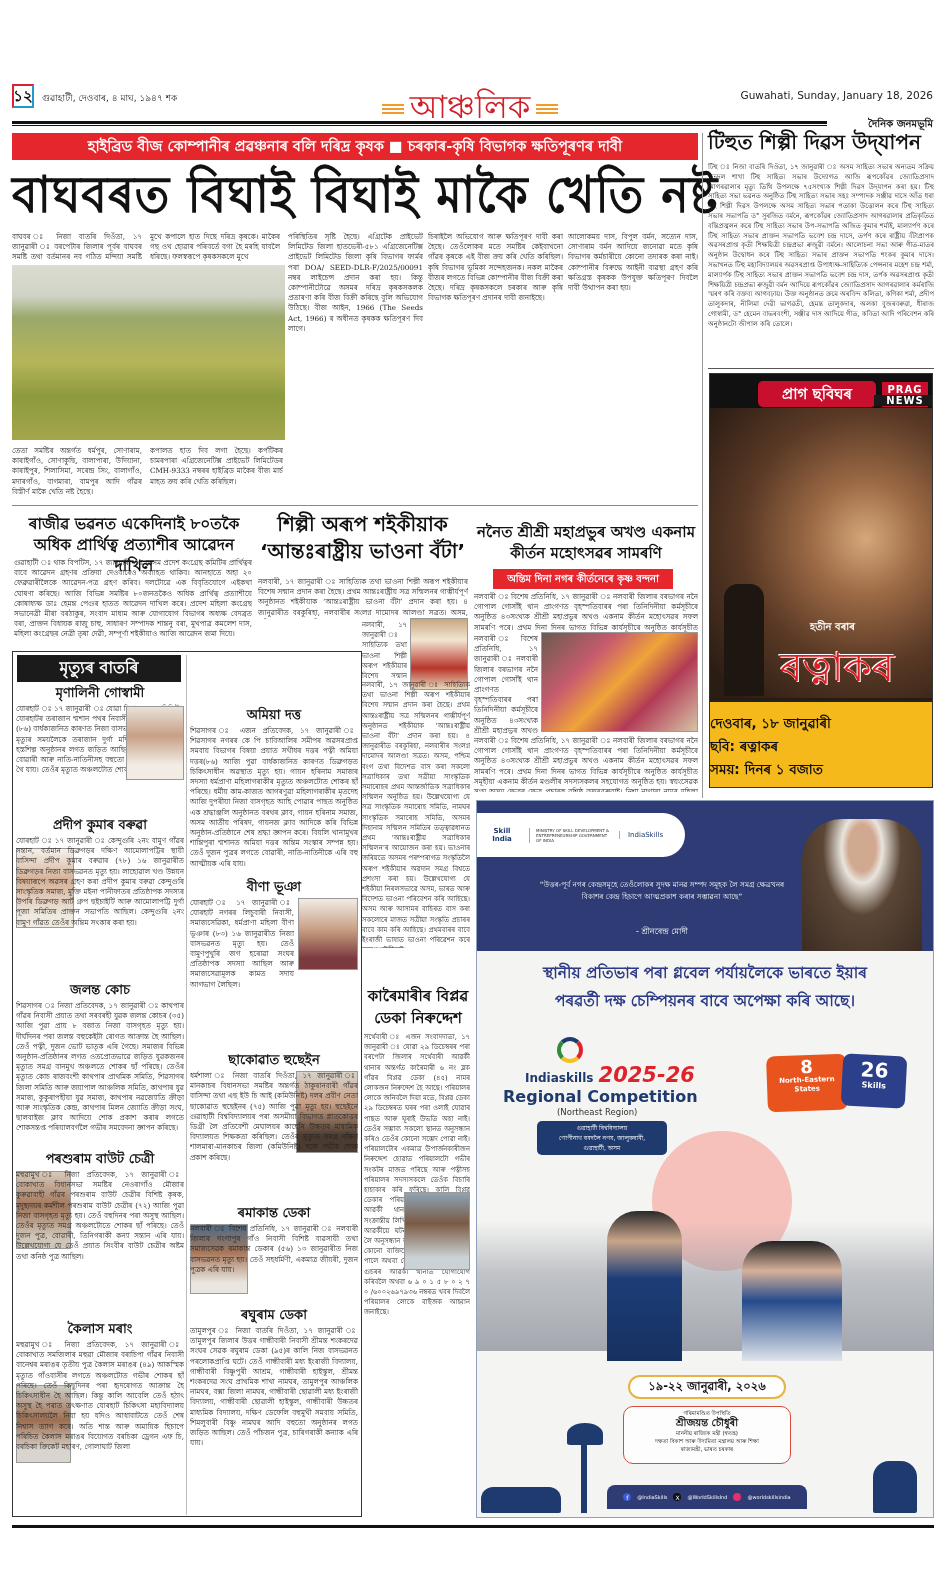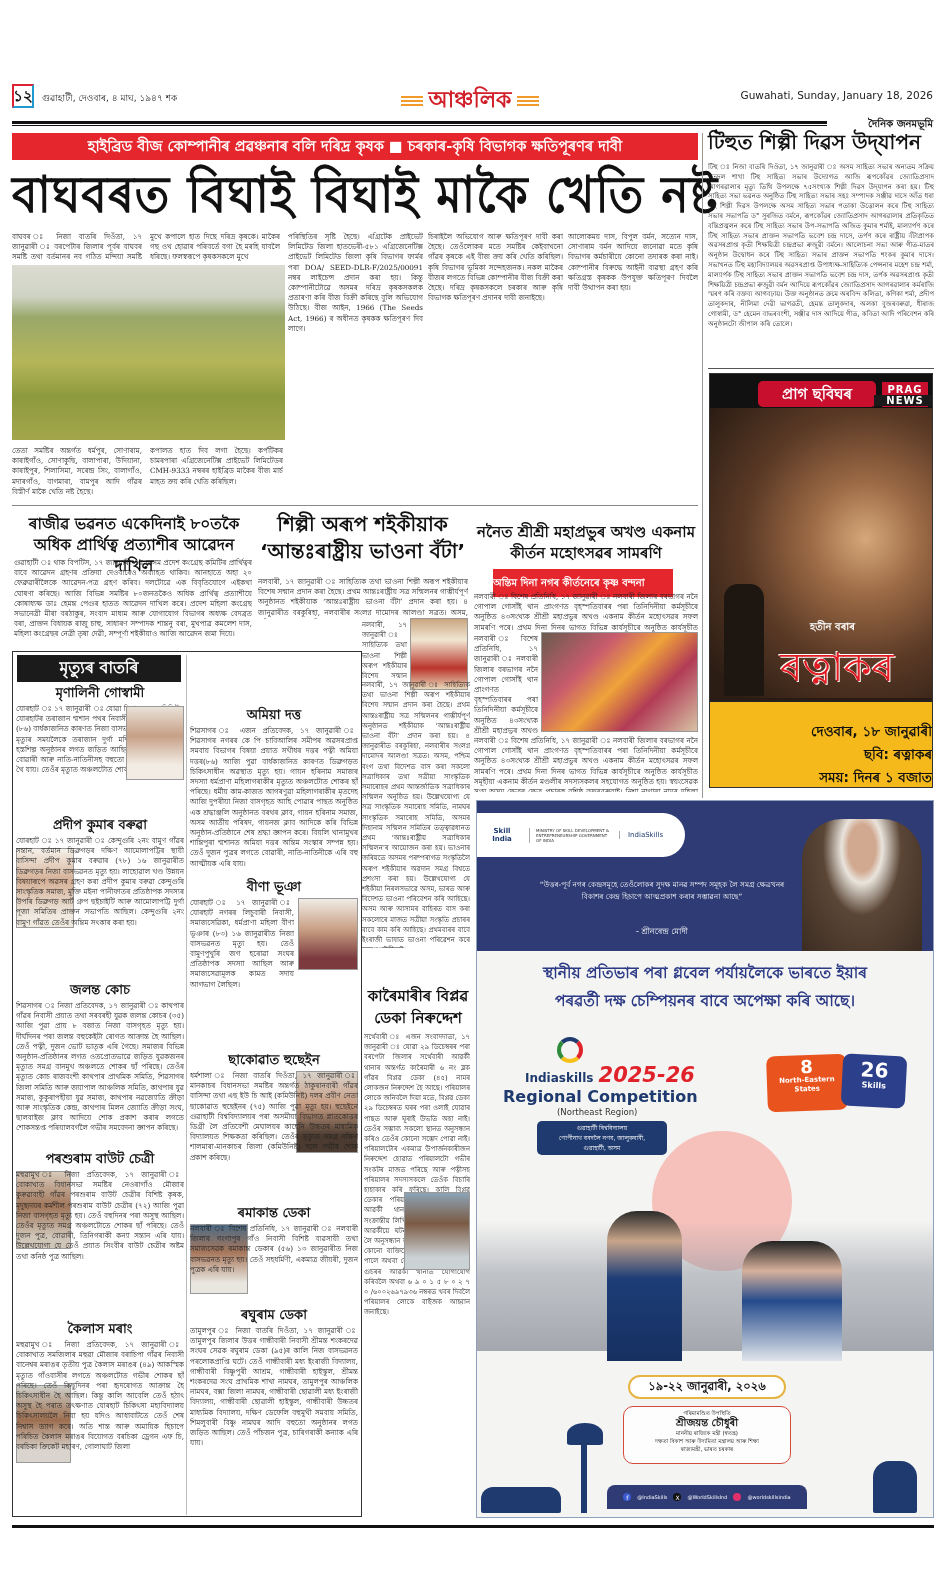--- a/index.html
+++ b/index.html
@@ -15,21 +15,21 @@
 <body>
 
 <div class="abs" style="left:12px;top:84px;width:22px;height:24px;border:2px solid #d23;border-right-color:#29c;border-bottom-color:#29c;display:flex;align-items:center;justify-content:center;font-size:15px;font-weight:bold">
   <span>১২</span>
 </div>
 <div class="abs" style="left:42px;top:91px;font-size:9px;color:#222">গুৱাহাটী, দেওবাৰ, ৪ মাঘ, ১৯৪৭ শক</div>
 <div class="abs" style="left:380px;top:82px;width:180px;display:flex;align-items:center;justify-content:center;gap:6px">
   <span style="width:22px;height:10px;border-top:2px solid #f39b2a;border-bottom:2px solid #f39b2a;position:relative">
       <i style="position:absolute;left:0;right:0;top:2px;height:2px;background:#f39b2a"></i>
     </span>
-  <span style="font-size:22px;font-weight:bold;color:#d11f2a">আঞ্চলিক</span>
+  <span style="font-size:32px;font-weight:normal;color:#d11f2a">আঞ্চলিক</span>
   <span style="width:22px;height:10px;border-top:2px solid #f39b2a;border-bottom:2px solid #f39b2a;position:relative">
       <i style="position:absolute;left:0;right:0;top:2px;height:2px;background:#f39b2a"></i>
     </span>
 </div>
 <div class="abs" style="right:12px;top:89px;font-size:10.5px;color:#222">Guwahati, Sunday, January 18, 2026</div>
 <div class="abs rule" style="left:12px;top:121px;width:815px;height:3px"></div>
 <div class="abs rule" style="left:12px;top:125px;width:815px;height:1px"></div>
 <div class="abs" style="right:12px;top:116px;font-size:10px;font-weight:bold">দৈনিক জনমভূমি</div>
 
 <div class="abs" style="left:12px;top:133px;width:686px;height:27px;background:#e5262d;display:flex;align-items:center;justify-content:center">
@@ -58,39 +58,39 @@
     <span style="color:#fff;font-weight:bold;font-size:15px">প্ৰাগ ছবিঘৰ</span>
   </div>
   <div style="position:absolute;left:172px;top:8px;width:46px;height:25px;background:#c8102e;display:flex;flex-direction:column;align-items:center;justify-content:center;line-height:11px">
     <span style="color:#fff;font-weight:bold;font-size:10px;letter-spacing:1px">PRAG</span>
     <span style="color:#fff;font-weight:bold;font-size:10px;letter-spacing:1px;background:#1a1a1a;padding:0 12px">NEWS</span>
   </div>
   <div style="position:absolute;left:0;top:34px;width:100%;height:290px;background:radial-gradient(ellipse at 70% 45%,#d6a77a 0%,#9c6a45 25%,#5b3a26 55%,#2c1d14 90%)"></div>
   <div style="position:absolute;left:14px;top:210px;width:40px;height:112px;background:#1e1610;border-radius:14px 14px 2px 2px"></div>
   <div style="position:absolute;left:100px;top:245px;color:#fff;font-size:10px;font-weight:bold">হতীন বৰাৰ</div>
   <div style="position:absolute;left:70px;top:262px;color:#e01b22;font-size:40px;font-weight:normal;text-shadow:1px 1px 0 #fff,-1px -1px 0 #fff">ৰত্নাকৰ</div>
-  <div style="position:absolute;left:0;top:326px;width:100%;height:89px;background:#f6b91c;border-top:2px solid #222;text-align:right;padding-top:18px">
+  <div style="position:absolute;left:0;top:326px;width:100%;height:89px;background:#f6b91c;border-top:2px solid #222;text-align:left;padding-top:10px">
     <div style="font-size:13.5px;font-weight:bold;color:#111;line-height:23px">দেওবাৰ, ১৮ জানুৱাৰী</div>
     <div style="font-size:13.5px;font-weight:bold;color:#111;line-height:23px">ছবি: ৰত্নাকৰ</div>
     <div style="font-size:13.5px;font-weight:bold;color:#111;line-height:23px">সময়: দিনৰ ১ বজাত</div>
   </div>
 </div>
 
 <div class="abs hl" style="left:14px;top:514px;width:240px;font-size:15.5px;line-height:21px">ৰাজীৱ ভৱনত একেদিনাই ৮০তকৈ অধিক প্ৰাৰ্থিত্ব প্ৰত্যাশীৰ আৱেদন দাখিল</div>
 <div class="abs body-text" style="left:14px;top:558px;width:238px;height:90px">গুৱাহাটী ঃ থাক বিপটিস, ১৭ জানুৱাৰী ঃ অসম প্ৰদেশ কংগ্ৰেছ কমিটিৰ প্ৰাৰ্থিত্বৰ বাবে আৱেদন গ্ৰহণৰ প্ৰক্ৰিয়া দেওবাৰেও অব্যাহত থাকিব। আনহাতে অহা ২০ ফেব্ৰুৱাৰীলৈকে আৱেদন-পত্ৰ গ্ৰহণ কৰিব। দলটোৱে এক বিবৃতিযোগে এইকথা ঘোষণা কৰিছে। আজি বিভিন্ন সমষ্টিৰ ৮০জনতকৈও অধিক প্ৰাৰ্থিত্ব প্ৰত্যাশীয়ে কোষাধ্যক্ষ ডাঃ হেমন্ত পেগুৰ হাতত আৱেদন দাখিল কৰে। প্ৰদেশ মহিলা কংগ্ৰেছ সভানেত্ৰী মীৰা বৰঠাকুৰ, সংবাদ মাধ্যম আৰু যোগাযোগ বিভাগৰ অধ্যক্ষ বেদব্ৰত বৰা, প্ৰাক্তন বিধায়ক ৰাজু চাহু, সাধাৰণ সম্পাদক শান্তনু বৰা, মুখপাত্ৰ কমলেশ দাস, মহিলা কংগ্ৰেছৰ নেত্ৰী তৃষা দেৱী, সম্পূৰ্ণা শইকীয়াও আজি আৱেদন জমা দিয়ে।</div>
 
 <div class="abs hl" style="left:255px;top:513px;width:215px;font-size:20px;white-space:nowrap">শিল্পী অৰূপ শইকীয়াক</div>
 <div class="abs hl" style="left:255px;top:540px;width:215px;font-size:20px;white-space:nowrap">‘আন্তঃৰাষ্ট্ৰীয় ভাওনা বঁটা’</div>
 <div class="abs body-text" style="left:258px;top:577px;width:210px;height:42px">নলবাৰী, ১৭ জানুৱাৰী ঃ সাহিত্যিক তথা ভাওনা শিল্পী অৰূপ শইকীয়াৰ বিশেষ সন্মান প্ৰদান কৰা হৈছে। প্ৰথম আন্তঃৰাষ্ট্ৰীয় সত্ৰ সন্মিলনৰ গাম্ভীৰ্যপূৰ্ণ অনুষ্ঠানত শইকীয়াক ‘আন্তঃৰাষ্ট্ৰীয় ভাওনা বঁটা’ প্ৰদান কৰা হয়। ৪ জানুৱাৰীত বৰকুৰিহা, নলবাৰীৰ সংলগ্ন দামোদৰ আলণ্ডা সত্ৰত। অসম, পশ্চিম বংগ তথা বিদেশত বাস কৰা সকলো সত্ৰাধিকাৰ তথা সত্ৰীয়া সাংস্কৃতিক সমাৰোহৰ প্ৰথম আন্তৰ্জাতিক সত্ৰাধিকাৰ সন্মিলন অনুষ্ঠিত হয়। উল্লেখযোগ্য যে সত্ৰ সাংস্কৃতিক সমাৰোহ সমিতি, নামঘৰ সাংস্কৃতিক সমাৰোহ সমিতি, অসমৰ দিহানাম সন্মিলন সমিতিৰ তত্ত্বাৱধানত প্ৰথম ‘আন্তঃৰাষ্ট্ৰীয় সত্ৰাধিকাৰ সন্মিলন’ৰ আয়োজন কৰা হয়। ভাওনাৰ জৰিয়তে অসমৰ পৰম্পৰাগত সংস্কৃতিলৈ অৰূপ শইকীয়াৰ অৱদান সমগ্ৰ বিশ্বতে প্ৰশংসা কৰা হয়। উল্লেখযোগ্য যে শইকীয়া নিৰলসভাৱে অসম, ভাৰত আৰু বিদেশত ভাওনা পৰিবেশন কৰি আহিছে। অসম আৰু আসামৰ বাহিৰত বাস কৰা সকলোৰে মাজত সত্ৰীয়া সংস্কৃতি প্ৰচাৰৰ বাবে কাম কৰি আহিছে। প্ৰথমবাৰৰ বাবে ইংৰাজী ভাষাত ভাওনা পৰিৱেশন কৰে অৰূপ শইকীয়াই।</div>
 <div class="abs photo" style="left:410px;top:618px;width:58px;height:72px;background:linear-gradient(180deg,#c9a680 0%,#f1e6d2 30%,#b9352b 70%,#e8d7b9 100%)"></div>
 <div class="abs body-text" style="left:362px;top:620px;width:45px;height:58px;font-size:6.8px">নলবাৰী, ১৭ জানুৱাৰী ঃ সাহিত্যিক তথা ভাওনা শিল্পী অৰূপ শইকীয়াৰ বিশেষ সন্মান প্ৰদান কৰা হৈছে। প্ৰথম আন্তঃৰাষ্ট্ৰীয় সত্ৰ সন্মিলনৰ গাম্ভীৰ্যপূৰ্ণ অনুষ্ঠানত শইকীয়াক ‘আন্তঃৰাষ্ট্ৰীয় ভাওনা বঁটা’ প্ৰদান কৰা হয়। ৪ জানুৱাৰীত বৰকুৰিহা, নলবাৰীৰ সংলগ্ন দামোদৰ আলণ্ডা সত্ৰত। অসম, পশ্চিম বংগ তথা বিদেশত বাস কৰা সকলো সত্ৰাধিকাৰ তথা সত্ৰীয়া সাংস্কৃতিক সমাৰোহৰ প্ৰথম আন্তৰ্জাতিক সত্ৰাধিকাৰ সন্মিলন অনুষ্ঠিত হয়। উল্লেখযোগ্য যে সত্ৰ সাংস্কৃতিক সমাৰোহ সমিতি, নামঘৰ সাংস্কৃতিক সমাৰোহ সমিতি, অসমৰ দিহানাম সন্মিলন সমিতিৰ তত্ত্বাৱধানত প্ৰথম ‘আন্তঃৰাষ্ট্ৰীয় সত্ৰাধিকাৰ সন্মিলন’ৰ আয়োজন কৰা হয়। ভাওনাৰ জৰিয়তে অসমৰ পৰম্পৰাগত সংস্কৃতিলৈ অৰূপ শইকীয়াৰ অৱদান সমগ্ৰ বিশ্বতে প্ৰশংসা কৰা হয়। উল্লেখযোগ্য যে শইকীয়া নিৰলসভাৱে অসম, ভাৰত আৰু বিদেশত ভাওনা পৰিবেশন কৰি আহিছে। অসম আৰু আসামৰ বাহিৰত বাস কৰা সকলোৰে মাজত সত্ৰীয়া সংস্কৃতি প্ৰচাৰৰ বাবে কাম কৰি আহিছে। প্ৰথমবাৰৰ বাবে ইংৰাজী ভাষাত ভাওনা পৰিৱেশন কৰে অৰূপ শইকীয়াই।</div>
 <div class="abs body-text" style="left:362px;top:680px;width:108px;height:268px;font-size:6.8px">নলবাৰী, ১৭ জানুৱাৰী ঃ সাহিত্যিক তথা ভাওনা শিল্পী অৰূপ শইকীয়াৰ বিশেষ সন্মান প্ৰদান কৰা হৈছে। প্ৰথম আন্তঃৰাষ্ট্ৰীয় সত্ৰ সন্মিলনৰ গাম্ভীৰ্যপূৰ্ণ অনুষ্ঠানত শইকীয়াক ‘আন্তঃৰাষ্ট্ৰীয় ভাওনা বঁটা’ প্ৰদান কৰা হয়। ৪ জানুৱাৰীত বৰকুৰিহা, নলবাৰীৰ সংলগ্ন দামোদৰ আলণ্ডা সত্ৰত। অসম, পশ্চিম বংগ তথা বিদেশত বাস কৰা সকলো সত্ৰাধিকাৰ তথা সত্ৰীয়া সাংস্কৃতিক সমাৰোহৰ প্ৰথম আন্তৰ্জাতিক সত্ৰাধিকাৰ সন্মিলন অনুষ্ঠিত হয়। উল্লেখযোগ্য যে সত্ৰ সাংস্কৃতিক সমাৰোহ সমিতি, নামঘৰ সাংস্কৃতিক সমাৰোহ সমিতি, অসমৰ দিহানাম সন্মিলন সমিতিৰ তত্ত্বাৱধানত প্ৰথম ‘আন্তঃৰাষ্ট্ৰীয় সত্ৰাধিকাৰ সন্মিলন’ৰ আয়োজন কৰা হয়। ভাওনাৰ জৰিয়তে অসমৰ পৰম্পৰাগত সংস্কৃতিলৈ অৰূপ শইকীয়াৰ অৱদান সমগ্ৰ বিশ্বতে প্ৰশংসা কৰা হয়। উল্লেখযোগ্য যে শইকীয়া নিৰলসভাৱে অসম, ভাৰত আৰু বিদেশত ভাওনা পৰিবেশন কৰি আহিছে। অসম আৰু আসামৰ বাহিৰত বাস কৰা সকলোৰে মাজত সত্ৰীয়া সংস্কৃতি প্ৰচাৰৰ বাবে কাম কৰি আহিছে। প্ৰথমবাৰৰ বাবে ইংৰাজী ভাষাত ভাওনা পৰিৱেশন কৰে অৰূপ শইকীয়াই।</div>
 
 <div class="abs hl" style="left:474px;top:522px;width:224px;font-size:15px;line-height:21px">ননৈত শ্ৰীশ্ৰী মহাপ্ৰভুৰ অখণ্ড একনাম কীৰ্তন মহোৎসৱৰ সামৰণি</div>
-<div class="abs" style="left:493px;top:569px;width:180px;height:28px;background:#e5262d;display:flex;align-items:center;">
+<div class="abs" style="left:493px;top:569px;width:180px;height:20px;background:#e5262d;display:flex;align-items:center;justify-content:center">
   <span style="color:#fff;font-size:10px;font-weight:bold;white-space:nowrap">অন্তিম দিনা নগৰ কীৰ্তনেৰে কৃষ্ণ বন্দনা</span>
 </div>
 <div class="abs body-text" style="left:474px;top:592px;width:224px;height:40px">নলবাৰী ঃ বিশেষ প্ৰতিনিধি, ১৭ জানুৱাৰী ঃ নলবাৰী জিলাৰ বৰভাগৰ ননৈ গোপাল গোসাঁই থান প্ৰাংগণত বৃহস্পতিবাৰৰ পৰা তিনিদিনীয়া কৰ্মসূচীৰে অনুষ্ঠিত ৪৩সংখ্যক শ্ৰীশ্ৰী মহাপ্ৰভুৰ অখণ্ড একনাম কীৰ্তন মহোৎসৱৰ সফল সামৰণি পৰে। প্ৰথম দিনা দিনৰ ভাগত বিভিন্ন কাৰ্যসূচীৰে অনুষ্ঠিত কাৰ্যসূচীত সমূহীয়া একনাম কীৰ্তন মণ্ডলীৰ সদস্যসকলৰ সহযোগত অনুষ্ঠিত হয়। স্বয়ংসেৱক সংঘ অসম ক্ষেত্ৰৰ ক্ষেত্ৰ প্ৰচাৰক বশিষ্ঠ বুজৰবৰুৱাই। নিশা নাগাৰা নামৰ মহিলা পাঠিকাসকলে দলে নাগাৰা নাম পৰিৱেশন কৰি সকলোকে আপ্লুত কৰাৰ পিছত দ্বিতীয় দিনাপুৱা বিশ্ব শান্তিৰ বাবে অখণ্ড একনাম কীৰ্তন কৰা হয়। আজি পুৱা অখণ্ড একনাম কীৰ্তন সমাপ্তিৰ লগে লগে কীৰ্তন কৰি দুপৰীয়া একনাম ধৰ্মীয় বহিৰৰ নাগৰ কীৰ্তনেৰে মহোৎসৱৰ সামৰণি পৰে।</div>
 <div class="abs body-text" style="left:474px;top:634px;width:64px;height:100px">নলবাৰী ঃ বিশেষ প্ৰতিনিধি, ১৭ জানুৱাৰী ঃ নলবাৰী জিলাৰ বৰভাগৰ ননৈ গোপাল গোসাঁই থান প্ৰাংগণত বৃহস্পতিবাৰৰ পৰা তিনিদিনীয়া কৰ্মসূচীৰে অনুষ্ঠিত ৪৩সংখ্যক শ্ৰীশ্ৰী মহাপ্ৰভুৰ অখণ্ড একনাম কীৰ্তন মহোৎসৱৰ সফল সামৰণি পৰে। প্ৰথম দিনা দিনৰ ভাগত বিভিন্ন কাৰ্যসূচীৰে অনুষ্ঠিত কাৰ্যসূচীত সমূহীয়া একনাম কীৰ্তন মণ্ডলীৰ সদস্যসকলৰ সহযোগত অনুষ্ঠিত হয়। স্বয়ংসেৱক সংঘ অসম ক্ষেত্ৰৰ ক্ষেত্ৰ প্ৰচাৰক বশিষ্ঠ বুজৰবৰুৱাই। নিশা নাগাৰা নামৰ মহিলা পাঠিকাসকলে দলে নাগাৰা নাম পৰিৱেশন কৰি সকলোকে আপ্লুত কৰাৰ পিছত দ্বিতীয় দিনাপুৱা বিশ্ব শান্তিৰ বাবে অখণ্ড একনাম কীৰ্তন কৰা হয়। আজি পুৱা অখণ্ড একনাম কীৰ্তন সমাপ্তিৰ লগে লগে কীৰ্তন কৰি দুপৰীয়া একনাম ধৰ্মীয় বহিৰৰ নাগৰ কীৰ্তনেৰে মহোৎসৱৰ সামৰণি পৰে।</div>
 <div class="abs photo" style="left:541px;top:632px;width:157px;height:100px;background:linear-gradient(135deg,#6a5b4e 0%,#c85b6e 30%,#efa33a 50%,#b23b56 70%,#d7c3a5 100%)"></div>
 <div class="abs body-text" style="left:474px;top:736px;width:224px;height:56px">নলবাৰী ঃ বিশেষ প্ৰতিনিধি, ১৭ জানুৱাৰী ঃ নলবাৰী জিলাৰ বৰভাগৰ ননৈ গোপাল গোসাঁই থান প্ৰাংগণত বৃহস্পতিবাৰৰ পৰা তিনিদিনীয়া কৰ্মসূচীৰে অনুষ্ঠিত ৪৩সংখ্যক শ্ৰীশ্ৰী মহাপ্ৰভুৰ অখণ্ড একনাম কীৰ্তন মহোৎসৱৰ সফল সামৰণি পৰে। প্ৰথম দিনা দিনৰ ভাগত বিভিন্ন কাৰ্যসূচীৰে অনুষ্ঠিত কাৰ্যসূচীত সমূহীয়া একনাম কীৰ্তন মণ্ডলীৰ সদস্যসকলৰ সহযোগত অনুষ্ঠিত হয়। স্বয়ংসেৱক সংঘ অসম ক্ষেত্ৰৰ ক্ষেত্ৰ প্ৰচাৰক বশিষ্ঠ বুজৰবৰুৱাই। নিশা নাগাৰা নামৰ মহিলা পাঠিকাসকলে দলে নাগাৰা নাম পৰিৱেশন কৰি সকলোকে আপ্লুত কৰাৰ পিছত দ্বিতীয় দিনাপুৱা বিশ্ব শান্তিৰ বাবে অখণ্ড একনাম কীৰ্তন কৰা হয়। আজি পুৱা অখণ্ড একনাম কীৰ্তন সমাপ্তিৰ লগে লগে কীৰ্তন কৰি দুপৰীয়া একনাম ধৰ্মীয় বহিৰৰ নাগৰ কীৰ্তনেৰে মহোৎসৱৰ সামৰণি পৰে।</div>
 
 <div class="abs" style="left:12px;top:651px;width:350px;height:866px;border:1px solid #333"></div>
 <div class="abs" style="left:17px;top:655px;width:164px;height:27px;background:#1b1b1b;display:flex;align-items:center;justify-content:center">
   <span style="color:#fff;font-size:16px;font-weight:bold">মৃত্যুৰ বাতৰি</span>

